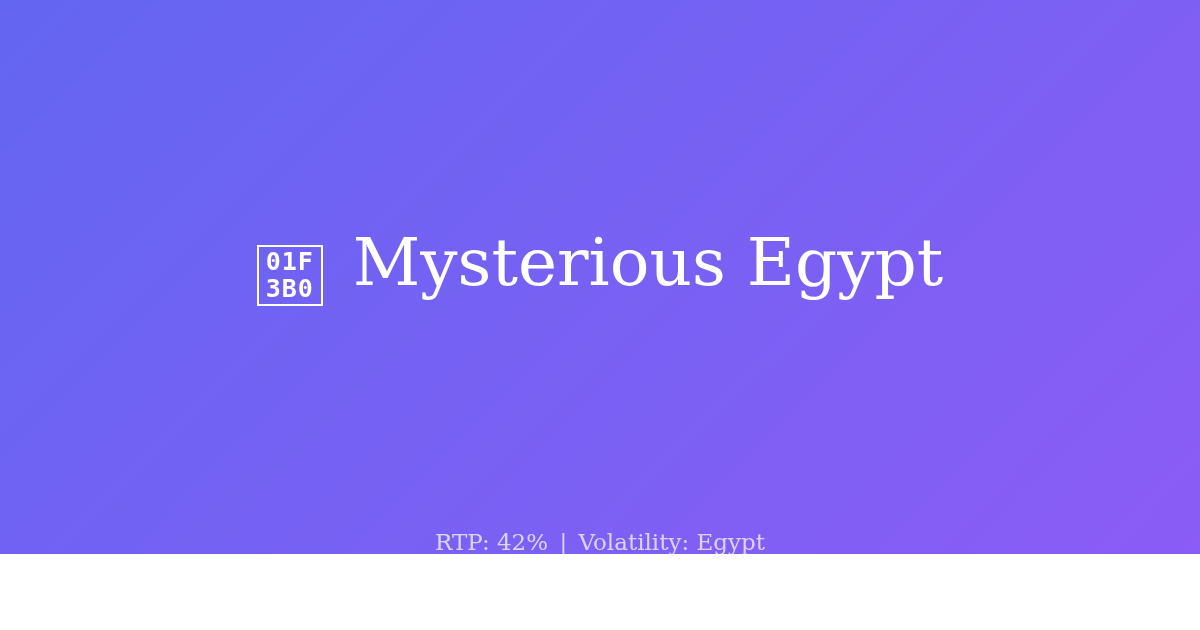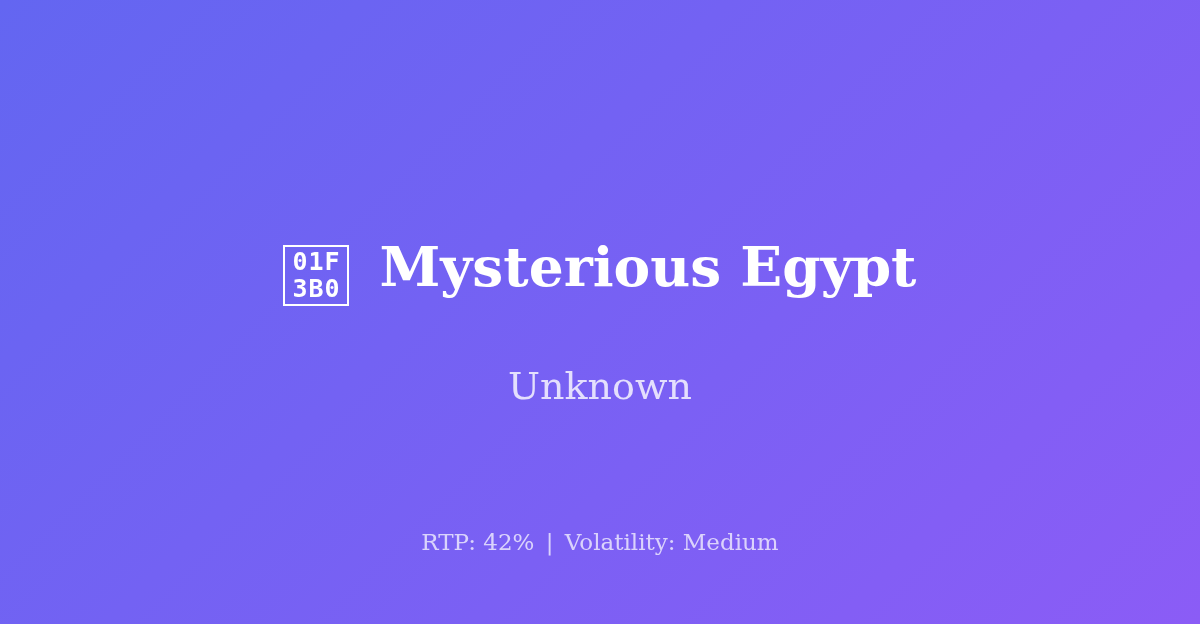--- a/index.html
+++ b/index.html
@@ -11,21 +11,21 @@
     width: 1200px;
     height: 630px;
     overflow: hidden;
     font-family: "DejaVu Serif", "Liberation Serif", serif;
   }
 
   .og-card {
     position: relative;
     box-sizing: border-box;
     width: 1200px;
-    height: 624px;
+    height: 554px;
     display: flex;
     flex-direction: column;
     align-items: center;
     justify-content: flex-start;
     background: linear-gradient(135deg, #6366f1 0%, #8b5cf6 100%);
     -webkit-font-smoothing: antialiased;
   }
 
   
   .title-row {
@@ -36,22 +36,22 @@
     display: flex;
     flex-direction: row;
     align-items: center;
     justify-content: center;
     gap: 30px;
     height: 86px;
   }
 
   .game-title {
     font-family: "DejaVu Serif", "Liberation Serif", serif;
-    font-weight: bold;
-    font-size: 55px;
+    font-weight: normal;
+    font-size: 66px;
     line-height: 86px;
     color: #ffffff;
     white-space: nowrap;
     letter-spacing: 0px;
     margin-top: 20px;
   }
 
   
   .tofu-icon {
     display: inline-flex;
@@ -115,23 +115,22 @@
   <div class="title-row">
 
     <span class="tofu-icon">
       <span class="tofu-line">01F</span>
       <span class="tofu-line">3B0</span>
     </span>
 
     <h1 class="game-title">Mysterious Egypt</h1>
   </div>
 
-  <div class="provider">Unknown</div>
 
   <div class="meta">
     <span>RTP:</span>
     <span>42%</span>
     <span class="sep">|</span>
     <span>Volatility:</span>
-    <span>Medium</span>
+    <span>Egypt</span>
   </div>
 
 </div>
 
 </body></html>

